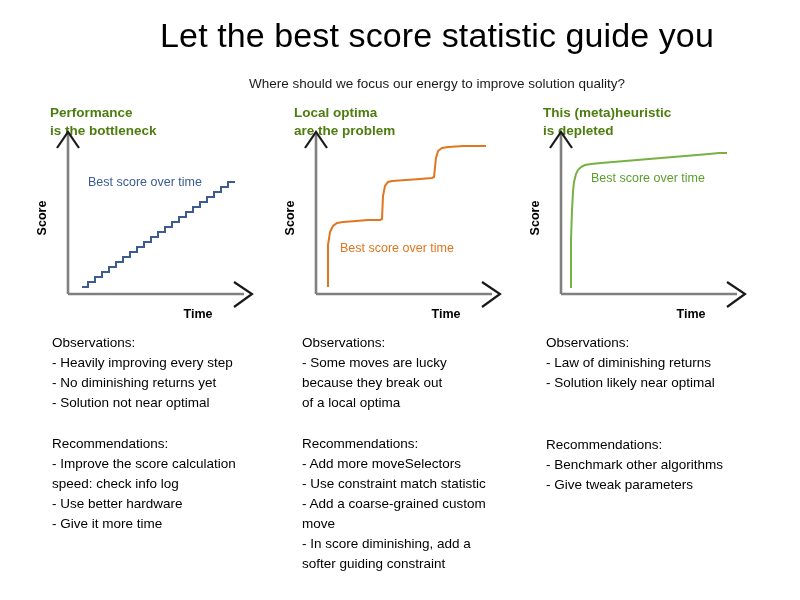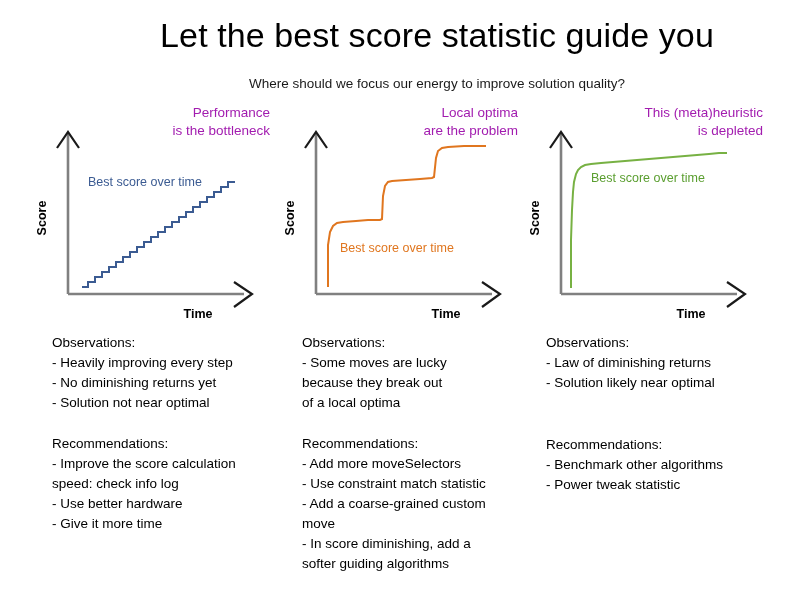--- a/index.html
+++ b/index.html
@@ -52,25 +52,25 @@
   }
   #panel-0 { left: 20px; }
   #panel-1 { left: 268px; }
   #panel-2 { left: 513px; }
 
   .panel-title {
     position: absolute;
     top: 0;
     left: 0;
     width: 250px;
-    text-align: right;
+    text-align: left;
     font-size: 13.5px;
-    font-weight: normal;
+    font-weight: bold;
     line-height: 1.32;
-    color: #a21caf;
+    color: #4d7c0f;
     white-space: pre-line;
   }
   #panel-0 .panel-title { padding-left: 30px; width: 220px; }
   #panel-1 .panel-title { padding-left: 26px; width: 224px; }
   #panel-2 .panel-title { padding-left: 30px; width: 220px; }
 
   .chart-svg {
     position: absolute;
     top: 6px;
     left: 0;
@@ -206,25 +206,25 @@
   <p class="bullet-line">- Some moves are lucky</p>
   <p class="bullet-line">because they break out</p>
   <p class="bullet-line">of a local optima</p>
   <div class="block-gap"></div>
   <p class="block-heading">Recommendations:</p>
   <p class="bullet-line">- Add more moveSelectors</p>
   <p class="bullet-line">- Use constraint match statistic</p>
   <p class="bullet-line">- Add a coarse-grained custom</p>
   <p class="bullet-line">move</p>
   <p class="bullet-line">- In score diminishing, add a</p>
-  <p class="bullet-line">softer guiding algorithms</p>
+  <p class="bullet-line">softer guiding constraint</p>
 </div>
 
 <div class="text-col" id="text-col-2">
   <p class="block-heading">Observations:</p>
   <p class="bullet-line">- Law of diminishing returns</p>
   <p class="bullet-line">- Solution likely near optimal</p>
   <div class="block-gap"></div>
   <div class="block-gap"></div>
   <p class="block-heading">Recommendations:</p>
   <p class="bullet-line">- Benchmark other algorithms</p>
-  <p class="bullet-line">- Power tweak statistic</p>
+  <p class="bullet-line">- Give tweak parameters</p>
 </div>
 
 </body></html>

